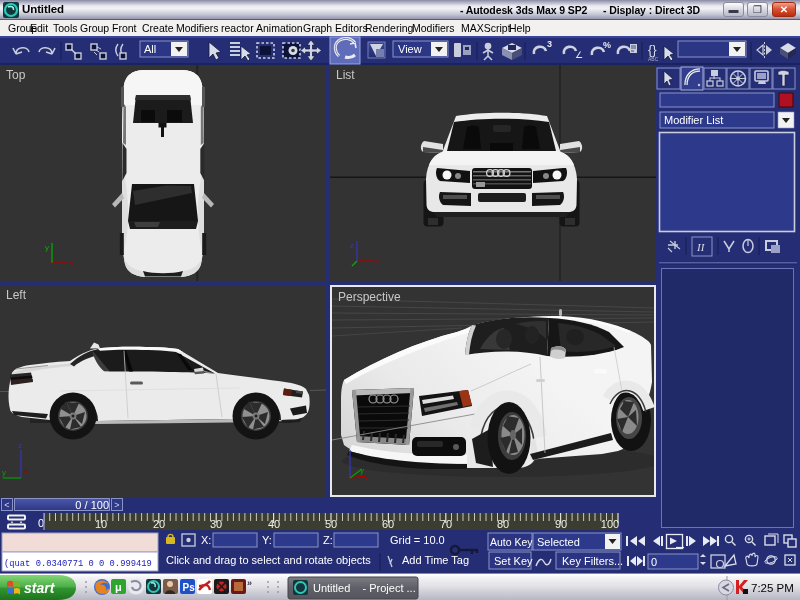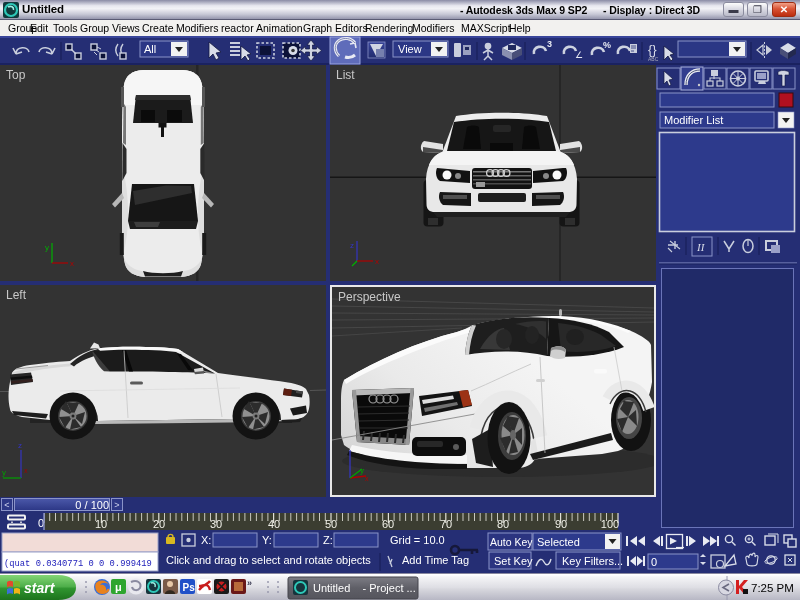--- a/index.html
+++ b/index.html
@@ -52,21 +52,21 @@
     <div class="abs" style="top:4px;left:603px;font-size:10.5px;font-weight:bold;color:#000;white-space:nowrap;letter-spacing:-0.1px">- Display : Direct 3D</div>
     <div id="btnmin" class="abs winbtn">▬</div>
     <div id="btnmax" class="abs winbtn">❐</div>
     <div id="btncls" class="abs winbtn">✕</div>
   </div>
   <div id="menubar" class="abs">
     <span style="left:8px">Group</span>
       <span style="left:30px">Edit</span>
       <span style="left:53px">Tools</span>
       <span style="left:80px">Group</span>
-      <span style="left:112px">Views</span>
+      <span style="left:112px">Front</span>
       <span style="left:142px">Create</span>
       <span style="left:176px">Modifiers</span>
       <span style="left:221px">reactor</span>
       <span style="left:256px">Animation</span>
       <span style="left:303px">Graph Editors</span>
       <span style="left:365px">Rendering</span>
       <span style="left:412px">Modifiers</span>
       <span style="left:461px">MAXScript</span>
       <span style="left:509px">Help</span>
   </div>

